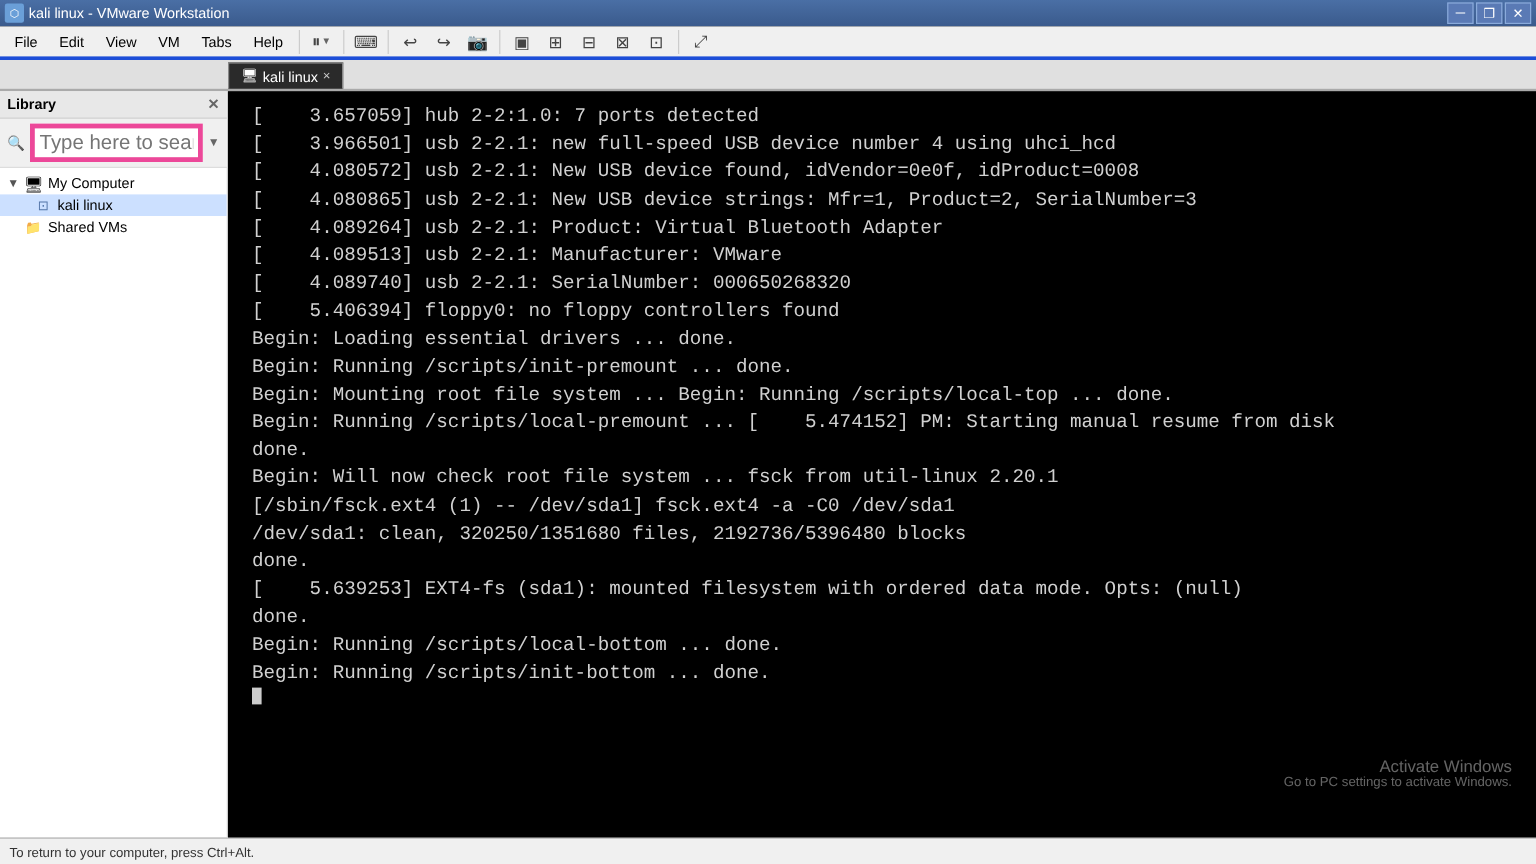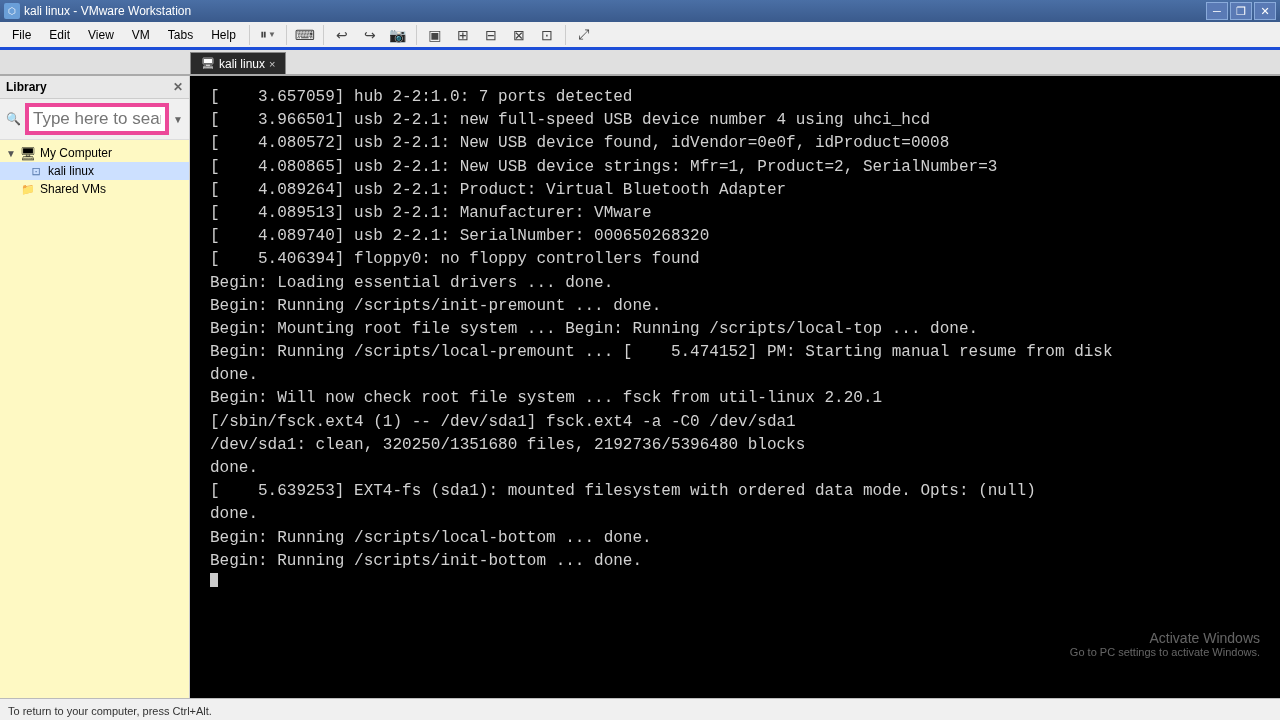--- a/index.html
+++ b/index.html
@@ -59,21 +59,21 @@
 
     
     #main-area {
       display: flex;
       height: calc(720px - 22px - 28px - 24px - 24px);
     }
 
     
     #sidebar {
       width: 190px;
-      background: #fef9c3;
+      background: #ffffff;
       border-right: 1px solid #ccc;
       display: flex;
       flex-direction: column;
     }
     #sidebar-header {
       padding: 4px 6px;
       font-size: 12px;
       font-weight: bold;
       background: #e8e8e8;
       border-bottom: 1px solid #ccc;

